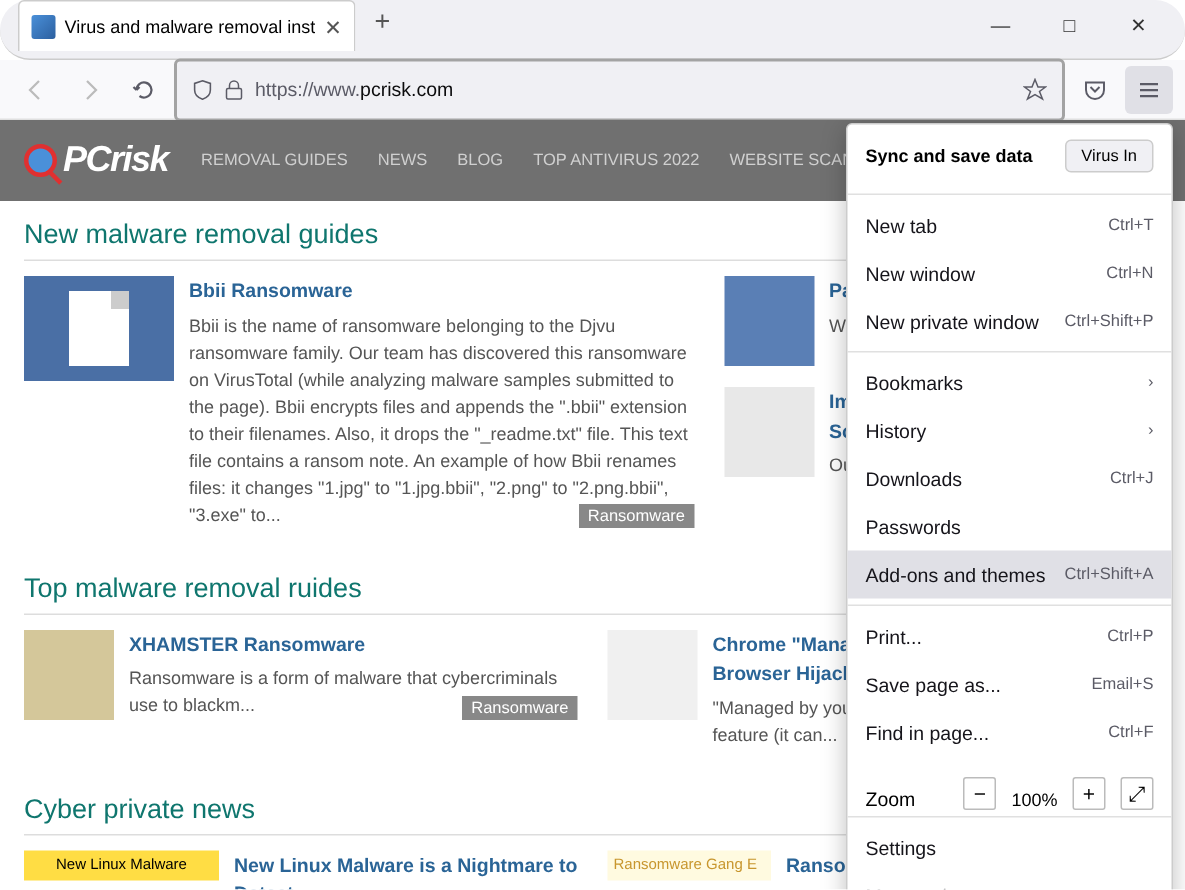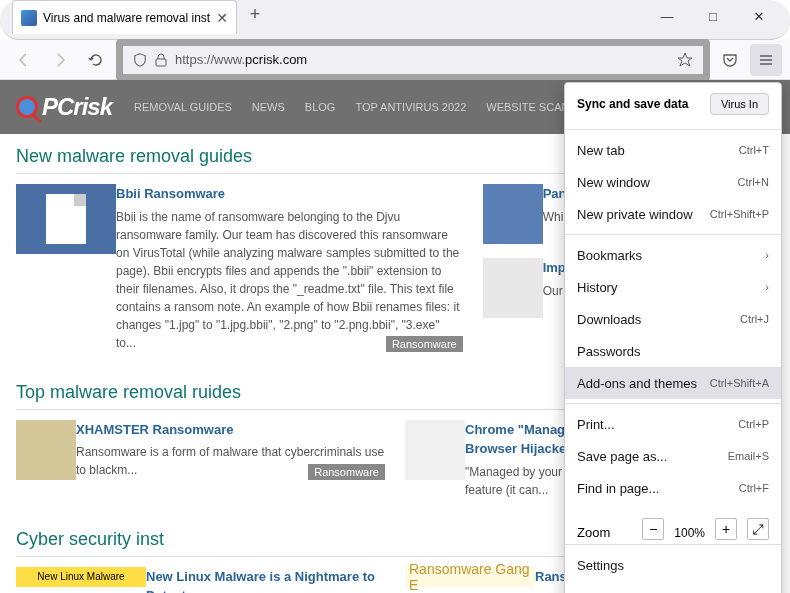--- a/index.html
+++ b/index.html
@@ -10,39 +10,39 @@
 .tab .favicon { width: 16px; height: 16px; border-radius: 2px; background: linear-gradient(135deg,#4a90d9,#2c5f9f); }
 .tab .title { font-size: 12px; flex: 1; white-space: nowrap; overflow: hidden; text-overflow: ellipsis; }
 .tab .close { font-size: 14px; color: #555; cursor: pointer; }
 .newtab { width: 28px; height: 28px; display: flex; align-items: center; justify-content: center; font-size: 18px; color: #555; margin-left: 4px; cursor: pointer; }
 .winctrl { margin-left: auto; display: flex; gap: 0; }
 .winctrl div { width: 46px; height: 32px; display: flex; align-items: center; justify-content: center; font-size: 13px; color: #333; cursor: pointer; }
 
 .toolbar { height: 40px; background: #f9f9fb; display: flex; align-items: center; padding: 0 8px; gap: 4px; border-bottom: 1px solid #e0e0e0; }
 .navbtn { width: 32px; height: 32px; display: flex; align-items: center; justify-content: center; color: #5b5b66; border-radius: 4px; cursor: pointer; }
 .navbtn.dis { color: #bbb; }
-.urlbar { flex: 1; height: 42px; background: #f0f0f4; border: 7px solid #a3a3a3; border-radius: 4px; display: flex; align-items: center; padding: 0 10px; gap: 8px; font-size: 13px; color: #5b5b66; }
+.urlbar { flex: 1; height: 42px; background: #f0f0f4; border: 2px solid #a3a3a3; border-radius: 4px; display: flex; align-items: center; padding: 0 10px; gap: 8px; font-size: 13px; color: #5b5b66; }
 .urlbar .urltxt { flex: 1; color: #5b5b66; }
 .urlbar .urltxt .dom { color: #0c0c0d; }
 
 .content { position: relative; height: calc(100% - 80px); overflow: hidden; background: #fff; }
 
 .sitenav { height: 54px; background: #707070; display: flex; align-items: center; padding: 0 16px; gap: 22px; }
 .logo { font-size: 24px; font-weight: bold; font-style: italic; color: #fff; letter-spacing: -1px; display: flex; align-items: center; gap: 4px; }
 .logo .mag { width: 22px; height: 22px; border: 3px solid #e03030; border-radius: 50%; position: relative; background: #4a90d9; }
 .logo .mag::after { content:''; position:absolute; width:10px; height:3px; background:#e03030; bottom:-5px; right:-7px; transform: rotate(45deg); }
 .navlinks { display: flex; gap: 20px; }
 .navlinks span { color: #d0d0d0; font-size: 11px; font-weight: 500; cursor: pointer; }
 
 .section { padding: 12px 16px 4px; }
 .section h2 { font-size: 18px; font-weight: normal; color: #0f766e; border-bottom: 1px solid #ddd; padding-bottom: 6px; margin-bottom: 10px; }
 
 .articles { display: flex; gap: 20px; }
 .col { flex: 1; }
-.article { display: flex; gap: 0; margin-bottom: 14px; position: relative; }
+.article { display: flex; gap: 10px; margin-bottom: 14px; position: relative; }
 .thumb { width: 100px; height: 70px; background: #4a6fa5; flex-shrink: 0; display:flex; align-items:center; justify-content:center; }
 .thumb.sm { width: 60px; height: 60px; }
 .thumb .file { width: 40px; height: 50px; background: #fff; position: relative; }
 .thumb .file::after { content:''; position:absolute; top:0; right:0; width:12px; height:12px; background:#ccc; }
 .article-body { flex: 1; font-size: 12px; color: #555; line-height: 1.5; }
 .article-body h3 { font-size: 13px; color: #2a6496; font-weight: bold; margin-bottom: 4px; cursor: pointer; }
 .tag { position: absolute; right: 0; bottom: 0; background: #888; color: #fff; font-size: 11px; padding: 2px 6px; }
 
 .menu { position: absolute; top: 2px; right: 8px; width: 218px; background: #fff; border: 1px solid #ccc; border-radius: 4px; box-shadow: 0 4px 16px rgba(0,0,0,0.25); font-size: 13px; z-index: 100; padding: 4px 0; }
 .menu .row { height: 32px; display: flex; align-items: center; padding: 0 12px; color: #15141a; cursor: pointer; gap: 8px; }
@@ -189,33 +189,33 @@
             <h3>Chrome "Managed By Your Organization" Browser Hijacker (Windows)</h3>
             <div>"Managed by your organization" is a Google Chrome feature (it can...</div>
           </div>
           <div class="tag">Browser Hijacker</div>
         </div>
       </div>
     </div>
   </div>
 
   <div class="section">
-    <h2>Cyber security inst</h2>
+    <h2>Cyber private news</h2>
     <div class="articles">
       <div class="col">
         <div class="article">
           <div style="width:130px;height:20px;background:#ffdd44;font-size:10px;display:flex;align-items:center;justify-content:center;">New Linux Malware</div>
           <div class="article-body">
               <h3>New Linux Malware is a Nightmare to Detect</h3>
             </div>
         </div>
       </div>
       <div class="col">
         <div class="article">
-          <div style="width:130px;height:20px;background:#fffae0;font-size:14px;color:#c8962e;display:flex;align-items:center;padding-left:4px;">Ransomware Gang E</div>
+          <div style="width:109px;height:20px;background:#fffae0;font-size:10px;color:#c8962e;display:flex;align-items:center;padding-left:4px;">Ransomware Gang E</div>
           <div class="article-body">
               <h3>Ransomware Gang Evolves Double</h3>
             </div>
         </div>
       </div>
     </div>
   </div>
 
   <div style="position:absolute; right:16px; bottom:50px; font-size:12px;">
     <a style="color:#2a6496;">SMSFactory Malware (Android)</a>

